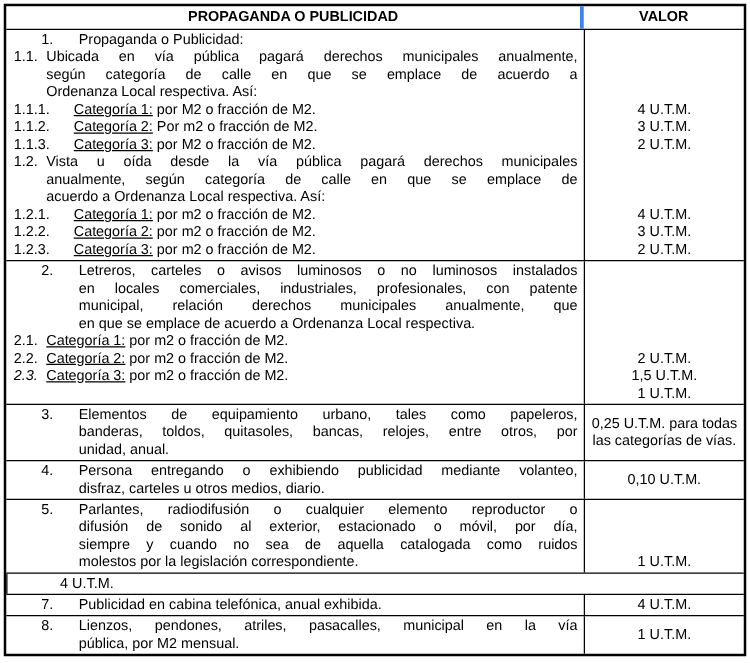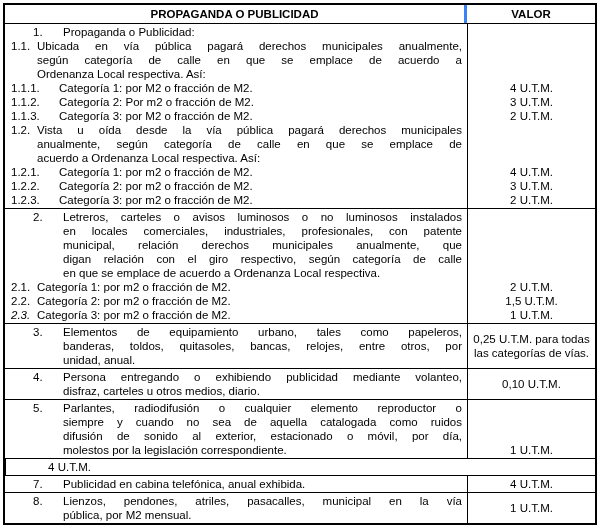--- a/index.html
+++ b/index.html
@@ -28,21 +28,21 @@
     width:128px;border-left:1px solid #000;
     display:flex;flex-direction:column;
     padding:1px 2px;box-sizing:border-box;
     text-align:center;
     align-items:center;
   }
   .cell-right.vcenter{justify-content:center;}
   .line{line-height:14px;white-space:nowrap;overflow:hidden;}
   .line.j{text-align-last:justify;}
   .num{display:inline-block;}
-  .u{}
+  .u{text-decoration:underline;}
   .vline{line-height:14px;min-height:14px;}
 </style>
 </head>
 <body>
 
 <div class="fee-table">
   <div class="header-row">
     <div class="h-left">PROPAGANDA O PUBLICIDAD</div>
     <div class="h-right">VALOR</div>
   </div>
@@ -77,21 +77,20 @@
           <div class="vline">4 U.T.M.</div>
           <div class="vline">3 U.T.M.</div>
           <div class="vline">2 U.T.M.</div>
         </div>
       </div>
       <div class="section">
         <div class="cell-left">
           <div class="line j" style="padding-left: 22px;"><span class="num" style="width: 30px;">2.</span><span>Letreros, carteles o avisos luminosos o no luminosos instalados</span></div>
           <div class="line j" style="padding-left: 52px;"><span>en locales comerciales, industriales, profesionales, con patente</span></div>
           <div class="line j" style="padding-left: 52px;"><span>municipal, relación derechos municipales anualmente, que</span></div>
-          <div class="line j" style="padding-left: 52px;"><span>digan relación con el giro respectivo, según categoría de calle</span></div>
           <div class="line" style="padding-left: 52px;"><span>en que se emplace de acuerdo a Ordenanza Local respectiva.</span></div>
           <div class="line" style="padding-left: 0px;"><span class="num" style="width: 26px;">2.1.</span><span class="u">Categoría 1:</span><span> por m2 o fracción de M2.</span></div>
           <div class="line" style="padding-left: 0px;"><span class="num" style="width: 26px;">2.2.</span><span class="u">Categoría 2:</span><span> por m2 o fracción de M2.</span></div>
           <div class="line" style="padding-left: 0px;"><span class="num" style="width: 26px; font-style: italic;">2.3.</span><span class="u">Categoría 3:</span><span> por m2 o fracción de M2.</span></div>
         </div>
         <div class="cell-right">
           <div class="vline"></div>
           <div class="vline"></div>
           <div class="vline"></div>
           <div class="vline"></div>
@@ -117,22 +116,22 @@
           <div class="line j" style="padding-left: 22px;"><span class="num" style="width: 30px;">4.</span><span>Persona entregando o exhibiendo publicidad mediante volanteo,</span></div>
           <div class="line" style="padding-left: 52px;"><span>disfraz, carteles u otros medios, diario.</span></div>
         </div>
         <div class="cell-right vcenter">
           <div class="vline">0,10 U.T.M.</div>
         </div>
       </div>
       <div class="section">
         <div class="cell-left">
           <div class="line j" style="padding-left: 22px;"><span class="num" style="width: 30px;">5.</span><span>Parlantes, radiodifusión o cualquier elemento reproductor o</span></div>
+          <div class="line j" style="padding-left: 52px;"><span>difusión de sonido al exterior, estacionado o móvil, por día,</span></div>
           <div class="line j" style="padding-left: 52px;"><span>siempre y cuando no sea de aquella catalogada como ruidos</span></div>
-          <div class="line j" style="padding-left: 52px;"><span>difusión de sonido al exterior, estacionado o móvil, por día,</span></div>
           <div class="line" style="padding-left: 52px;"><span>molestos por la legislación correspondiente.</span></div>
         </div>
         <div class="cell-right">
           <div class="vline"></div>
           <div class="vline"></div>
           <div class="vline"></div>
           <div class="vline">1 U.T.M.</div>
         </div>
       </div>
       <div class="section">

